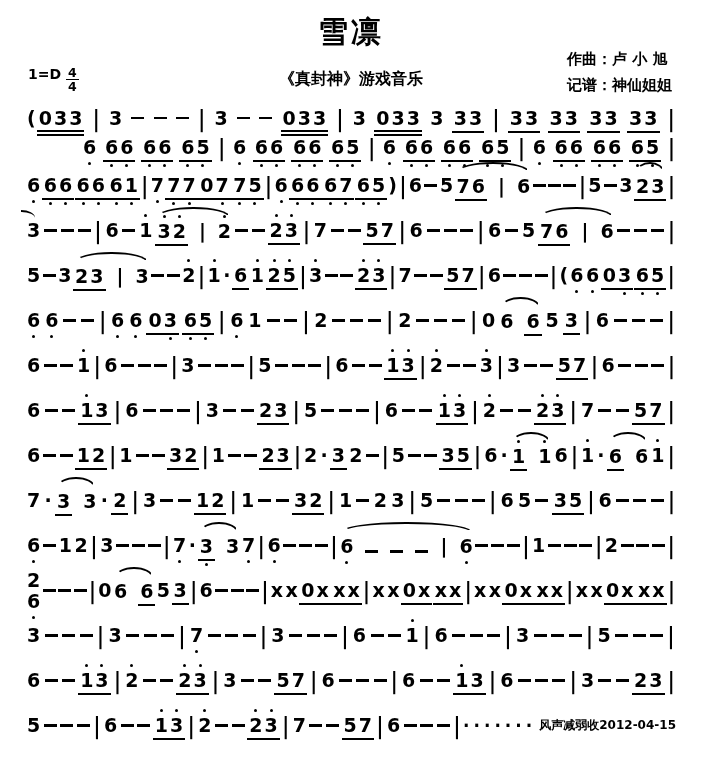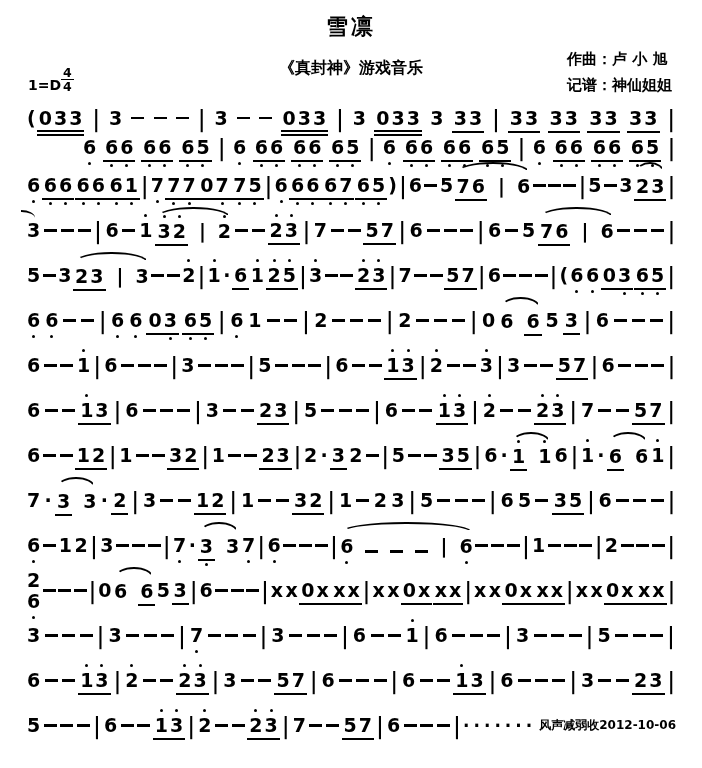--- a/index.html
+++ b/index.html
@@ -3,24 +3,24 @@
 <meta charset="utf-8">
 <style>
   html,body{margin:0;padding:0;background:#f3f3f3;}
   .page{
     width:702px;height:768px;margin:0 auto;background:#ffffff;color:#000;
     font-family:"DejaVu Sans","Liberation Sans",sans-serif;
     overflow:hidden;position:relative;box-sizing:border-box;
   }
   
   .header{position:relative;height:102px;}
-  .title{text-align:center;font-size:22px;font-weight:700;letter-spacing:3px;padding-top:12px;}
+  .title{text-align:center;font-size:30px;font-weight:700;letter-spacing:3px;padding-top:12px;}
   .subtitle{text-align:center;font-size:16px;font-weight:700;margin-top:16px;}
   .credits{position:absolute;right:30px;top:46px;font-size:15px;font-weight:700;line-height:1.75;text-align:left;}
-  .keysig{position:absolute;left:28px;top:66px;font-size:14px;font-weight:700;display:flex;align-items:flex-end;}
+  .keysig{position:absolute;left:28px;top:66px;font-size:14px;font-weight:700;display:flex;align-items:flex-start;gap:5px;}
   .ts{display:inline-flex;flex-direction:column;align-items:center;font-size:12.5px;line-height:1.05;font-weight:700;}
   .ts .bot{border-top:1.5px solid #000;padding:0 2px;}
   
   .score{padding:2px 26px 0 26px;}
   .mline{display:flex;justify-content:space-between;align-items:center;height:45px;font-size:19px;font-weight:700;}
   .mline.voice1{height:28px;}
   .mline.voice2{height:31px;margin-left:56px;}
   .chunk{display:inline-flex;align-items:center;position:relative;}
   .note{position:relative;display:inline-block;padding:0 1px;line-height:1;}
   .note i{position:absolute;left:50%;margin-left:-1.5px;width:3px;height:3px;border-radius:50%;background:#000;}
@@ -1842,17 +1842,17 @@
           <span class="dash"></span>
         </span>
         <span class="chunk">
           <span class="dash"></span>
         </span>
         <span class="chunk">
           <span class="bar">|</span>
         </span>
         <span class="suffix">
           <span class="sfx-dots">·······</span>
-          <span class="sfx-note">风声减弱收2012-10-06</span>
+          <span class="sfx-note">风声减弱收2012-04-15</span>
         </span>
       </div>
     </div>
 </div>
 
 </body></html>

